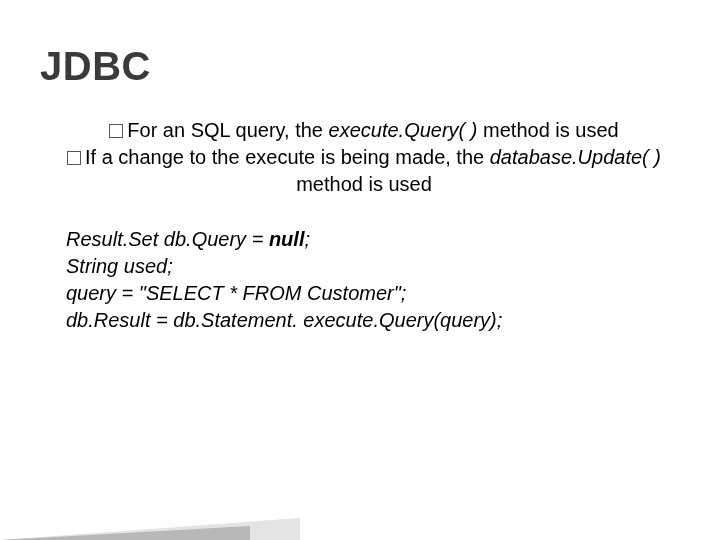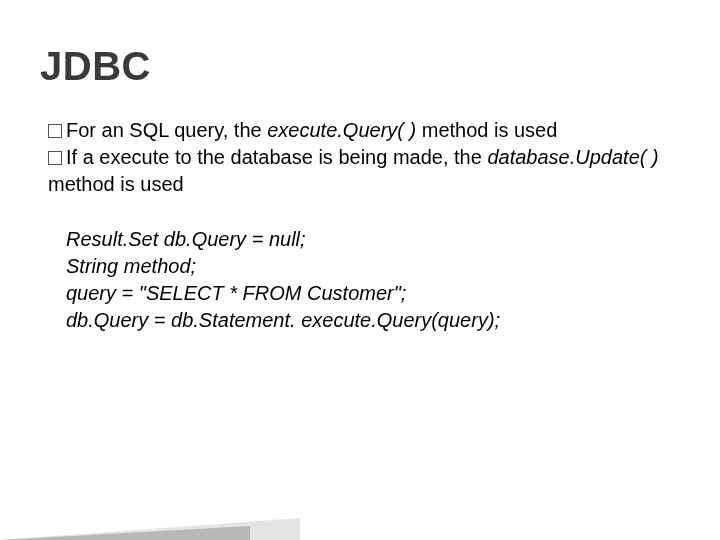--- a/index.html
+++ b/index.html
@@ -2,55 +2,55 @@
 <html><head>
 <meta charset="utf-8">
 <style>
   html,body{margin:0;padding:0;width:720px;height:540px;background:#fff;
             font-family:Verdana,Geneva,sans-serif;color:#000;}
   .slide{position:relative;width:720px;height:540px;box-sizing:border-box;
          padding:44px 40px 0 40px;}
   .title{font-family:"Segoe UI","Lucida Sans","Trebuchet MS",sans-serif;
          font-size:40px;font-weight:700;color:#3a3a3a;letter-spacing:0.5px;
          margin:0 0 28px 0;}
-  .bullets{font-size:20px;line-height:1.35;margin-left:8px;}
+  .bullets{font-size:20px;line-height:1.35;margin-left:8px;text-align:center;}
   .bullets p{margin:0;}
   .bul{display:inline-block;width:14px;height:14px;border:1.5px solid #555;
        box-sizing:border-box;margin-right:4px;position:relative;top:1px;}
   .it{font-style:italic;}
   .code{margin:28px 0 0 26px;font-size:20px;font-style:italic;line-height:1.35;}
   .code p{margin:0;}
-  .bold{font-weight:400;}
+  .bold{font-weight:700;}
   .wedge{position:absolute;left:0;bottom:0;width:0;height:0;
          border-left:250px solid transparent;
          border-bottom:14px solid #b8b8b8;
          filter:blur(0.3px);}
   .wedge2{position:absolute;left:0;bottom:0;width:0;height:0;
           border-left:300px solid transparent;
           border-bottom:22px solid #e4e4e4;}
 </style>
 </head>
 <body>
 <div class="slide">
 
   <h1 class="title">JDBC</h1>
 
   <div class="bullets">
     <p>
       <span class="bul"></span><span>For an SQL query, the </span><span class="it">execute.Query( )</span><span> method is used</span>
     </p>
     <p>
-      <span class="bul"></span><span>If a execute to the database is being made, the </span><span class="it">database.Update( )</span><span> method is used</span>
+      <span class="bul"></span><span>If a change to the execute is being made, the </span><span class="it">database.Update( )</span><span> method is used</span>
     </p>
   </div>
 
   <div class="code">
     <p>
       <span>Result.Set db.Query = </span><span class="bold">null</span><span>;</span>
     </p>
-    <p>String method;</p>
+    <p>String used;</p>
     <p>query = "SELECT * FROM Customer";</p>
-    <p>db.Query = db.Statement. execute.Query(query);</p>
+    <p>db.Result = db.Statement. execute.Query(query);</p>
   </div>
 
   <div class="wedge2"></div>
   <div class="wedge"></div>
 </div>
 
 </body></html>

